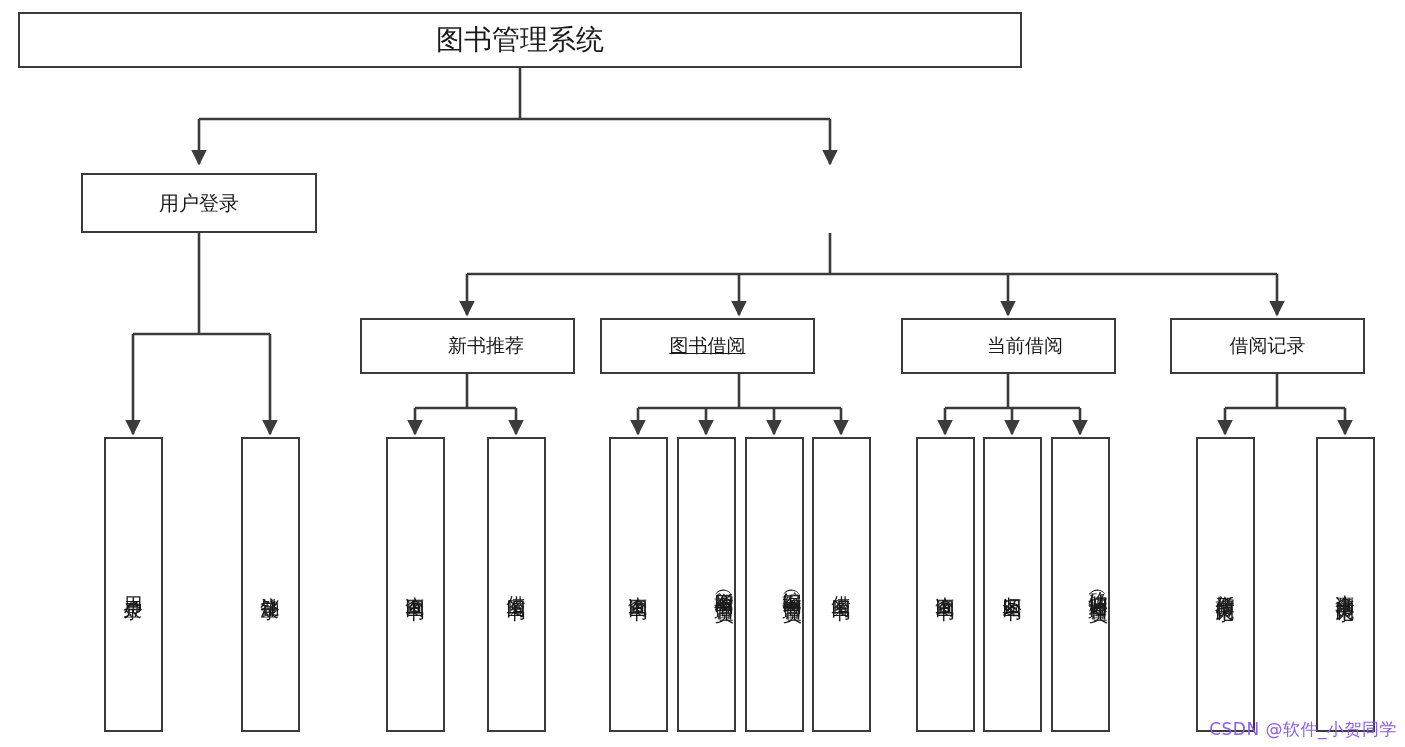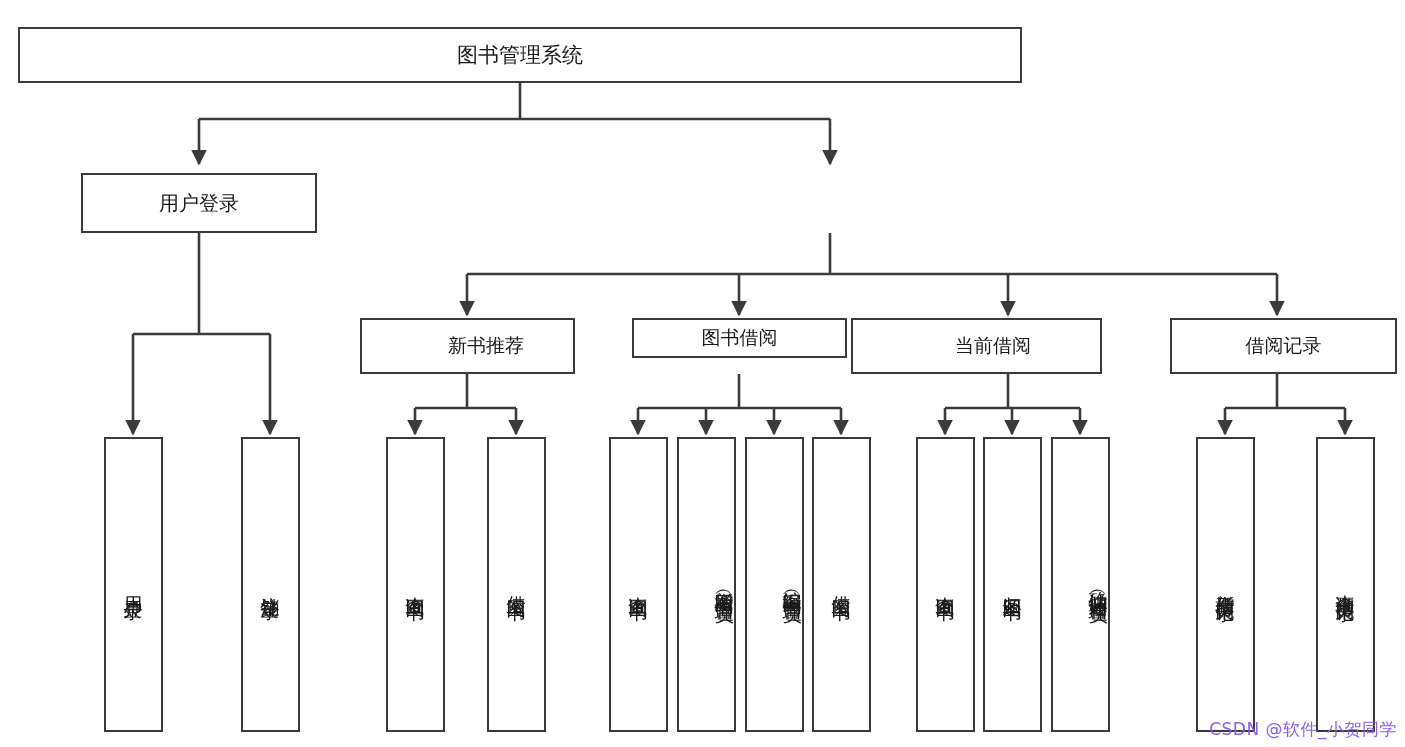--- a/index.html
+++ b/index.html
@@ -29,22 +29,21 @@
     box-sizing: border-box;
     border: 2px solid #3b3b3b;
     background: #ffffff;
     display: flex;
     align-items: center;
     justify-content: center;
     color: #1a1a1a;
     z-index: 2;
   }
   .node.root {
-    font-size: 21px;
-    margin-top: 15px;
+    font-size: 28px;
   }
   .node.lvl1 {
     font-size: 20px;
   }
   .node.lvl2 {
     font-size: 19px;
   }
   .node.leaf {
     writing-mode: vertical-rl;
     text-orientation: upright;
@@ -134,27 +133,27 @@
     <span class="label">图书管理系统</span>
   </div>
 
   <div class="node lvl1" style="left:81px; top:173px; width:236px; height:60px;">
     <span class="label">用户登录</span>
   </div>
 
   <div class="node lvl2" style="left:360px; top:318px; width:215px; height:56px;padding-left:37px;">
     <span class="label">新书推荐</span>
   </div>
-  <div class="node lvl2" style="left:632px; top:318px; width:215px; height:40px;">
+  <div class="node lvl2" style="left:600px; top:318px; width:215px; height:56px;text-decoration:underline;">
     <span class="label">图书借阅</span>
   </div>
-  <div class="node lvl2" style="left:851px; top:318px; width:251px; height:56px;padding-left:33px;">
+  <div class="node lvl2" style="left:901px; top:318px; width:215px; height:56px;padding-left:33px;">
     <span class="label">当前借阅</span>
   </div>
-  <div class="node lvl2" style="left:1170px; top:318px; width:227px; height:56px;">
+  <div class="node lvl2" style="left:1170px; top:318px; width:195px; height:56px;">
     <span class="label">借阅记录</span>
   </div>
 
   <div class="node leaf" style="left:104px; top:437px; width:59px; height:295px;">
     <span class="label">用户登录</span>
   </div>
   <div class="node leaf" style="left:241px; top:437px; width:59px; height:295px;">
     <span class="label">注销登录</span>
   </div>
 

